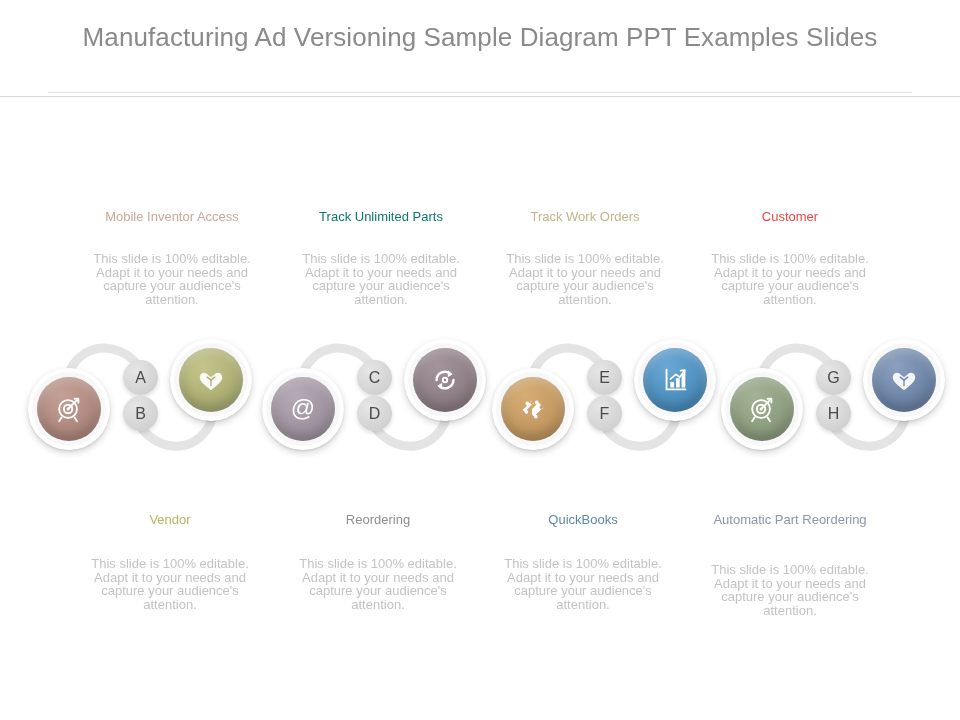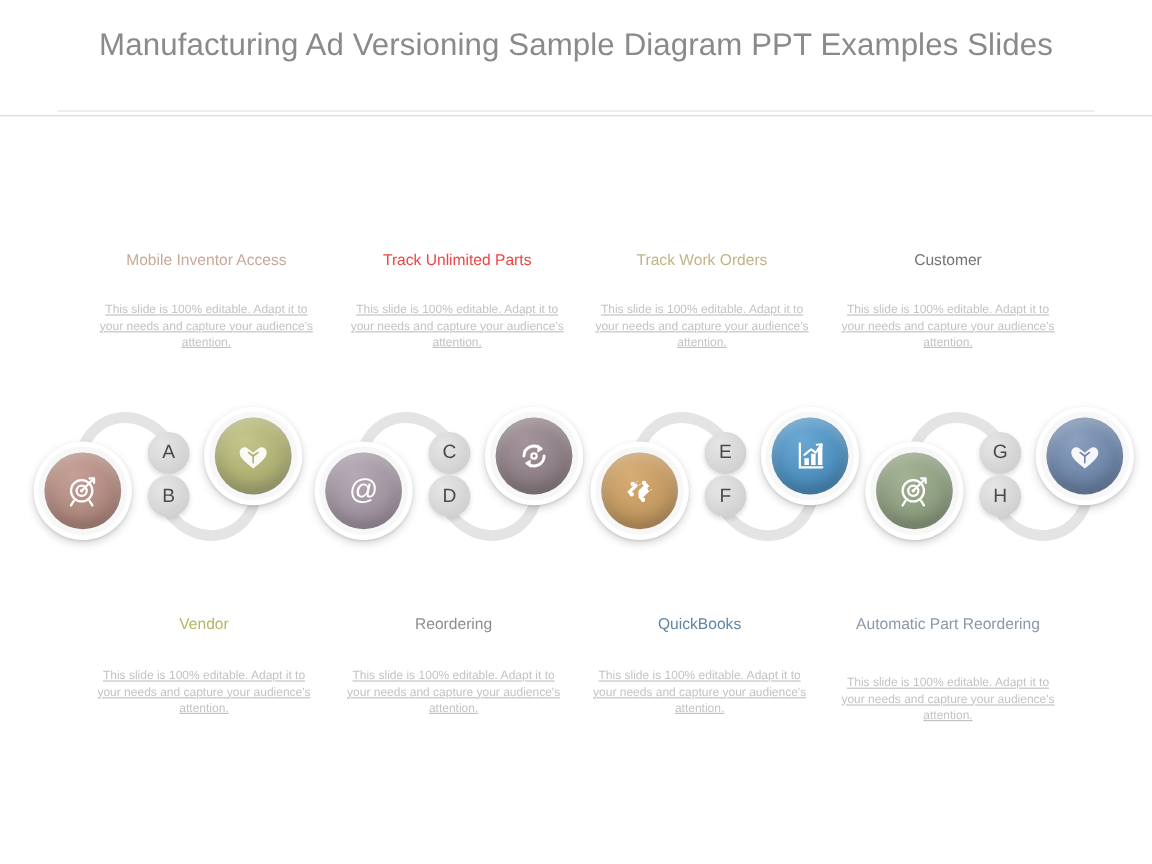--- a/index.html
+++ b/index.html
@@ -50,24 +50,23 @@
     width: 190px;
     text-align: center;
     font-size: 13px;
     line-height: 23px;
     font-weight: 400;
   }
   .col-body {
     position: absolute;
     width: 190px;
     text-align: center;
-    font-size: 10px;
+    font-size: 13px;
     line-height: 13.5px;
     color: #c3c3c3;
-    text-decoration: underline;
   }
 
   
   .t1 { left: 77px;  top: 205px; }
   .t2 { left: 286px; top: 205px; }
   .t3 { left: 490px; top: 205px; }
   .t4 { left: 695px; top: 205px; }
 
   .b1 { left: 75px;  top: 508px; }
   .b2 { left: 283px; top: 508px; }
@@ -162,27 +161,27 @@
 <div class="slide">
 
   <div class="header">
     <div class="title">Manufacturing Ad Versioning Sample Diagram PPT Examples Slides</div>
     <div class="header-rule"></div>
   </div>
 
   <div class="col-head t1" style="color:#c9a898">Mobile Inventor Access</div>
   <div class="col-body d1">This slide is 100% editable. Adapt it to your needs and capture your audience's attention.</div>
 
-  <div class="col-head t2" style="color:#ef4444">Track Unlimited Parts</div>
+  <div class="col-head t2" style="color:#0f766e">Track Unlimited Parts</div>
   <div class="col-body d2">This slide is 100% editable. Adapt it to your needs and capture your audience's attention.</div>
 
   <div class="col-head t3" style="color:#c2b486">Track Work Orders</div>
   <div class="col-body d3">This slide is 100% editable. Adapt it to your needs and capture your audience's attention.</div>
 
-  <div class="col-head t4" style="color:#737373">Customer</div>
+  <div class="col-head t4" style="color:#ef4444">Customer</div>
   <div class="col-body d4">This slide is 100% editable. Adapt it to your needs and capture your audience's attention.</div>
 
   <div class="group g1">
     <svg class="ribbon" viewBox="0 0 240 125">
       <path d="M 48 40 C 60 8, 96 4, 118 30" stroke="#e4e4e4" stroke-width="9" fill="none" stroke-linecap="round"></path>
       <path d="M 122 94 C 146 122, 182 114, 192 84" stroke="#e4e4e4" stroke-width="9" fill="none" stroke-linecap="round"></path>
     </svg>
     <div class="node node-left">
       <div class="node-inner" style="background:radial-gradient(circle at 38% 28%, #c5a096 0%, #b08a80 55%, #9a746b 100%)">
         <svg width="30" height="30" viewBox="0 0 32 32">

